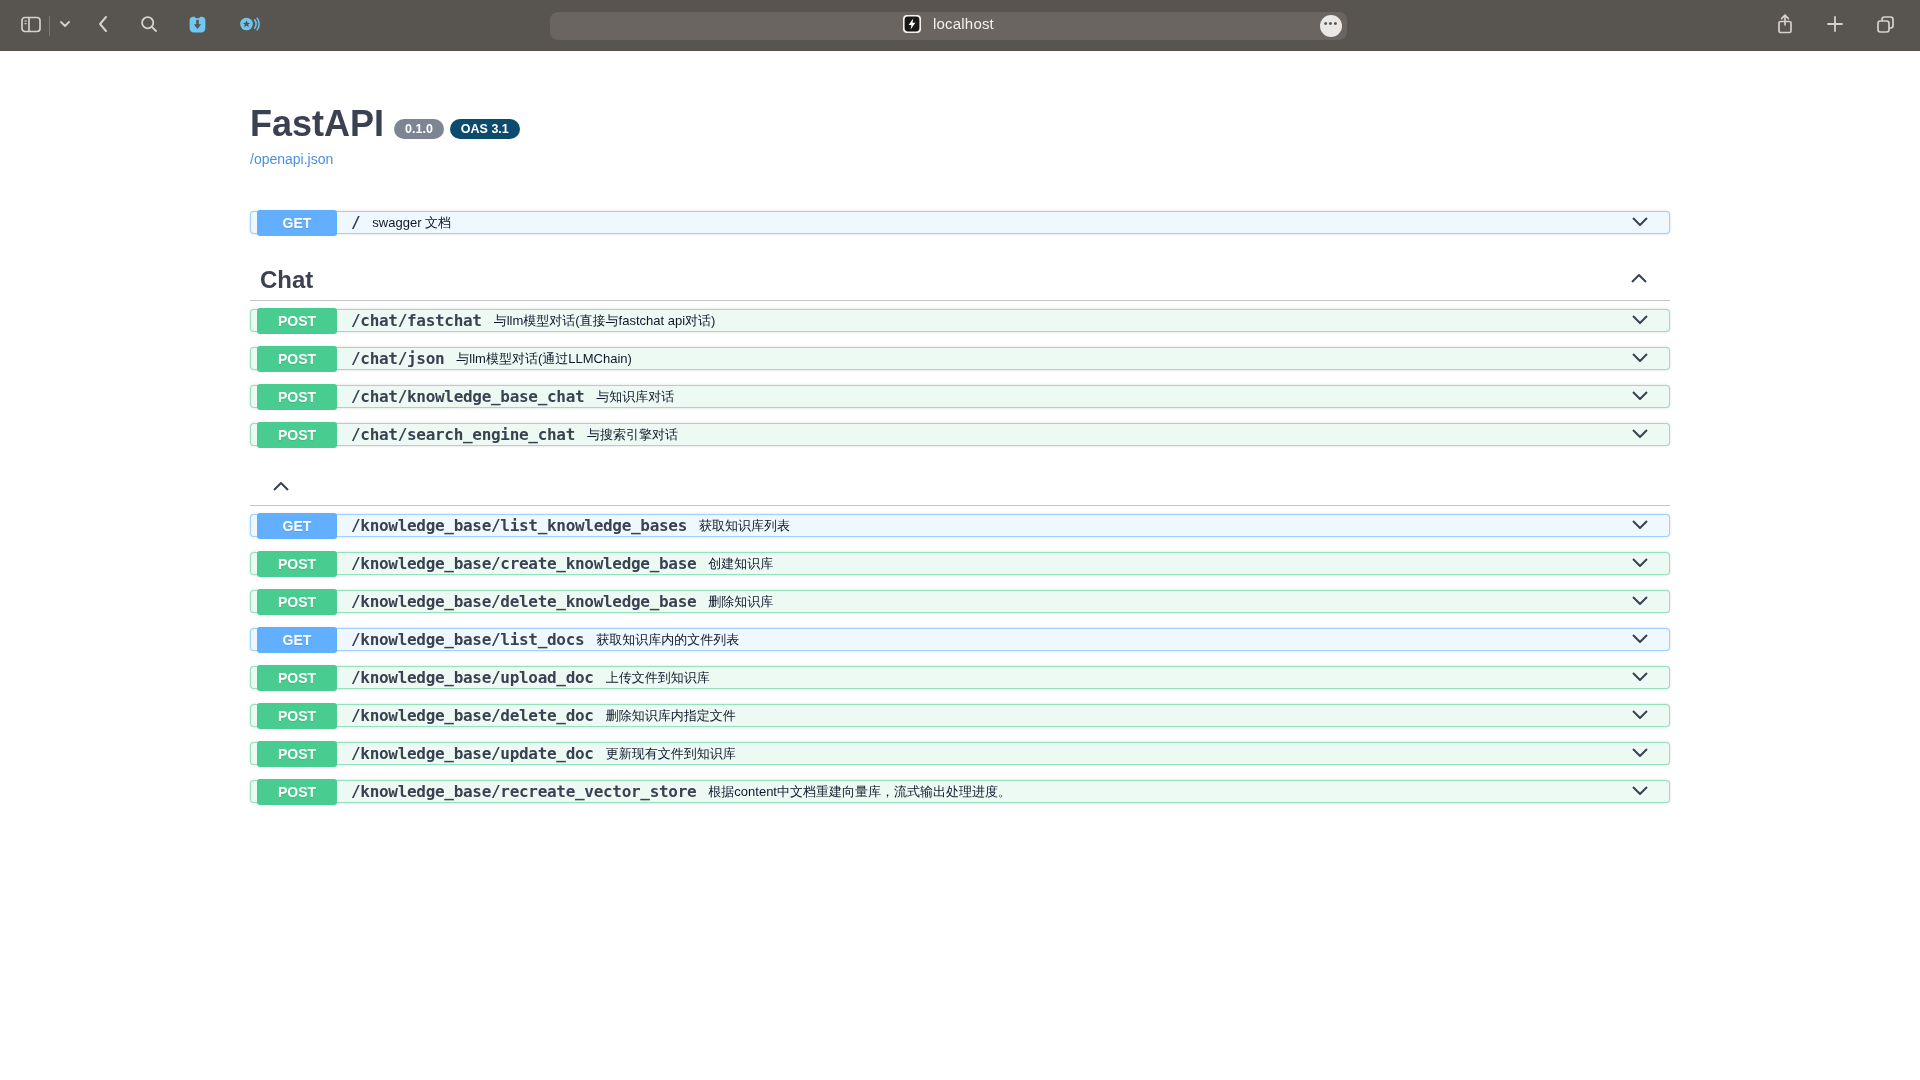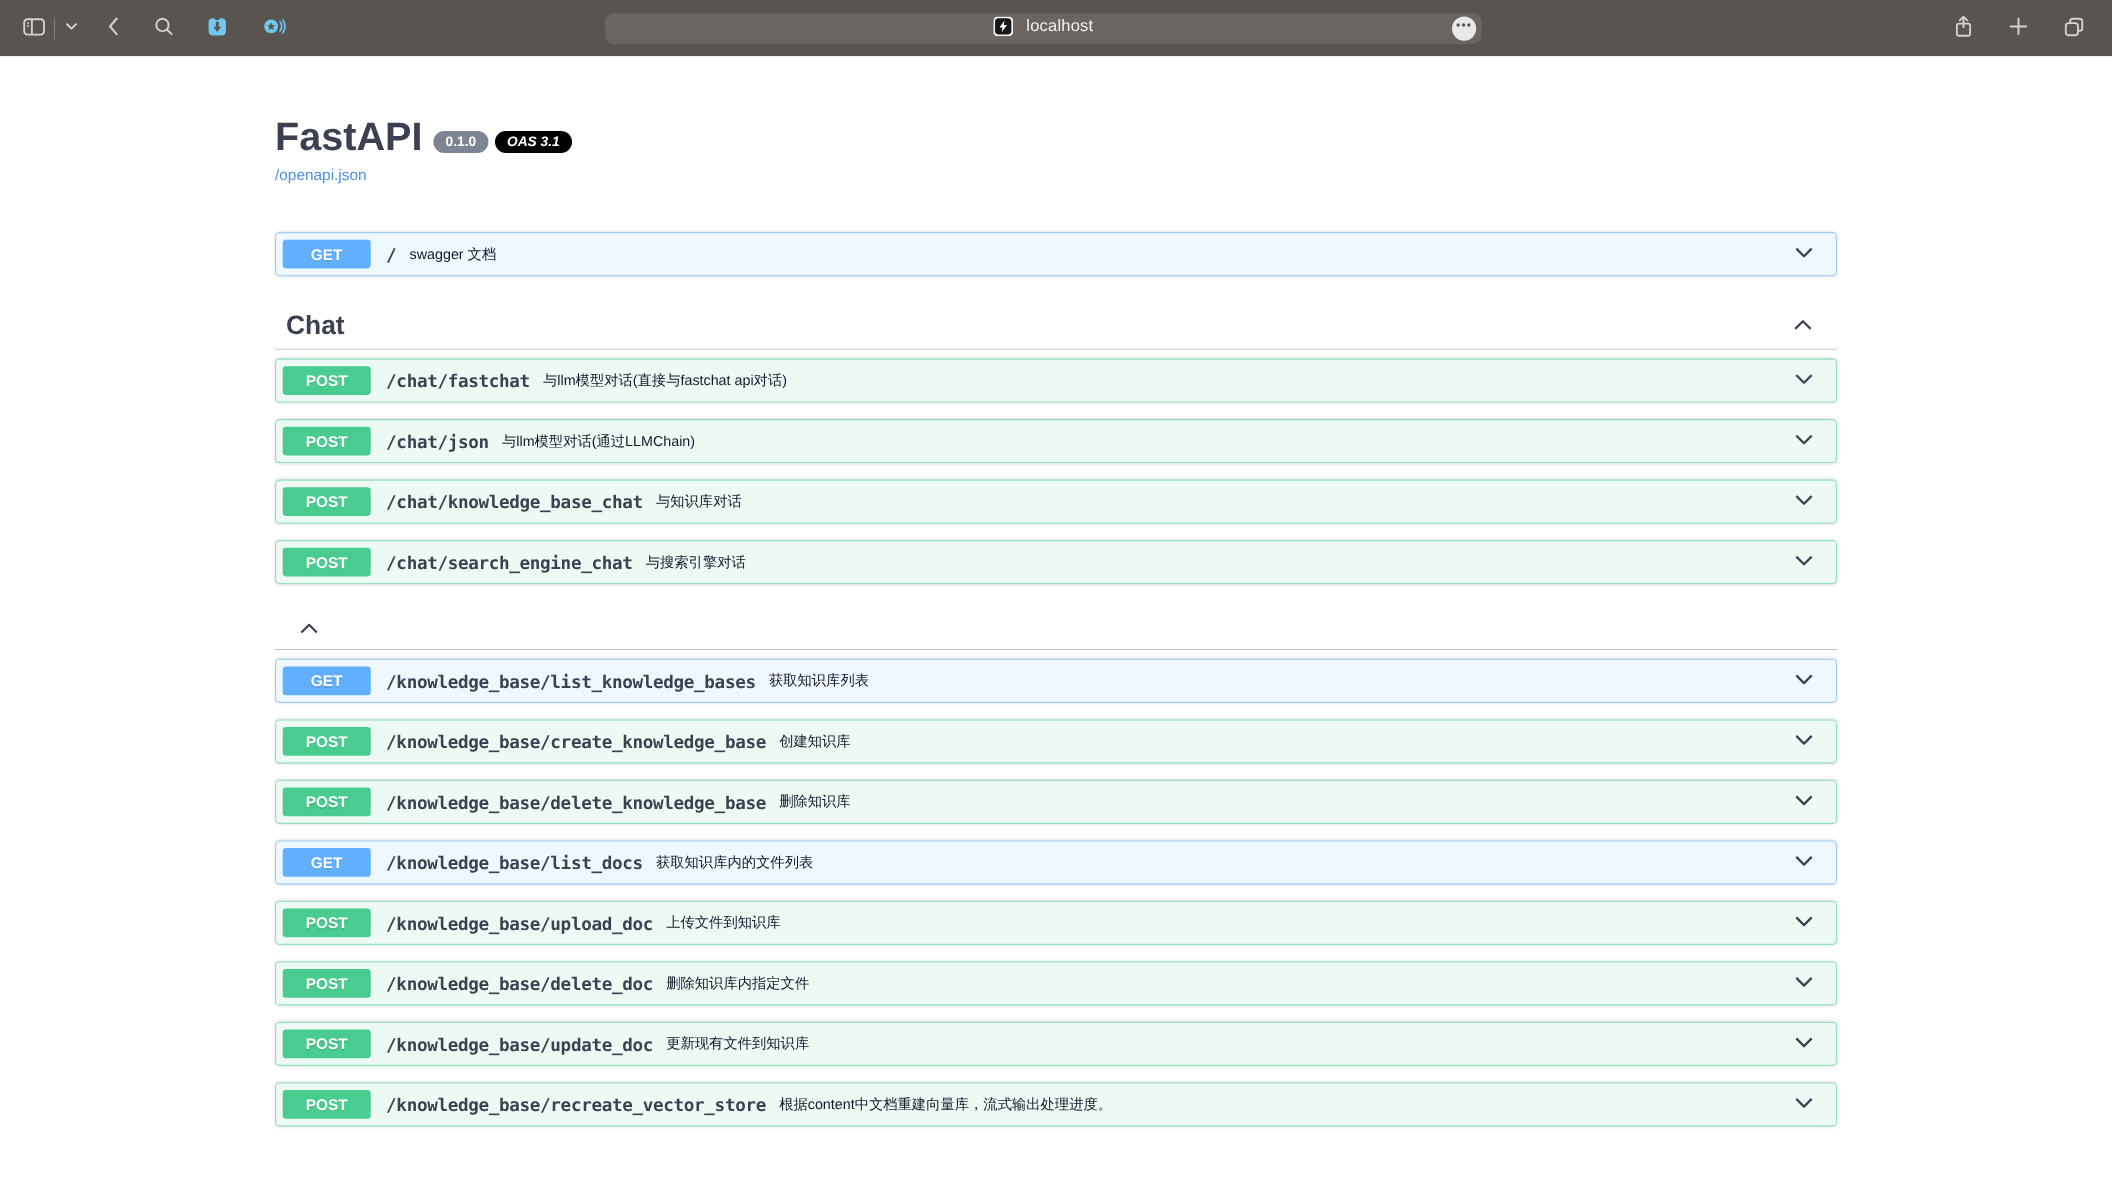--- a/index.html
+++ b/index.html
@@ -38,21 +38,21 @@
   .badge.oas { margin-left:6px; }
   .spec-link { margin-top:6px; font-size:14px; }
   .spec-link a { text-decoration:none; }
 
   .tag-section { margin-top:24px; }
   .tag-header { display:flex; align-items:center; justify-content:space-between;
                 padding:8px 10px 6px 10px; border-bottom:1px solid rgba(59,65,81,.3); cursor:pointer; }
   .tag-title { font-size:24px; font-weight:700; color:#3b4151; line-height:28px; }
   .collapse-btn { background:none; border:none; padding:0 10px; cursor:pointer; }
 
-  .op { display:flex; align-items:center; height:40px; border:1px solid; border-radius:4px;
+  .op { display:flex; align-items:center; height:23px; border:1px solid; border-radius:4px;
         margin-top:15px; padding:0 18px 0 6px; box-shadow:0 0 3px rgba(0,0,0,.15); cursor:pointer; }
   .ops .op:first-child { margin-top:8px; }
   .method-badge { width:80px; height:26px; line-height:26px; text-align:center; border-radius:3px;
                   font-size:14px; font-weight:700; color:#fff; flex:0 0 auto;
                   text-shadow:0 1px 0 rgba(0,0,0,.1); }
   .op-path { font-family:"DejaVu Sans Mono", monospace; font-size:16px; font-weight:700;
              color:#3b4151; margin-left:14px; letter-spacing:-0.3px; }
   .op-summary { font-size:13px; color:#0f172a; margin-left:12px; }
   .op-chevron { margin-left:auto; display:flex; align-items:center; }
 </style>
@@ -157,21 +157,21 @@
           </svg>
       </span>
     </button>
   </div>
 </div>
 
 <div class="page">
   <div class="container">
     <div class="info">
       <div>
-        <span class="api-title">FastAPI</span><span class="badge version" style="background: rgb(125, 132, 146);">0.1.0</span><span class="badge oas" style="background: #000000; font-style: italic;">OAS 3.1</span>
+        <span class="api-title">FastAPI</span><span class="badge version" style="background: rgb(125, 132, 146);">0.1.0</span><span class="badge oas" style="background: #0c4a6e;">OAS 3.1</span>
       </div>
       <div class="spec-link">
         <a href="#" style="color: rgb(73, 144, 226);">/openapi.json</a>
       </div>
     </div>
 
     <div id="sections">
   <div class="tag-section">
     <div class="ops">
   <div class="op" style="background: rgb(239, 247, 255); border-color: rgba(97, 175, 254, 0.55);">

